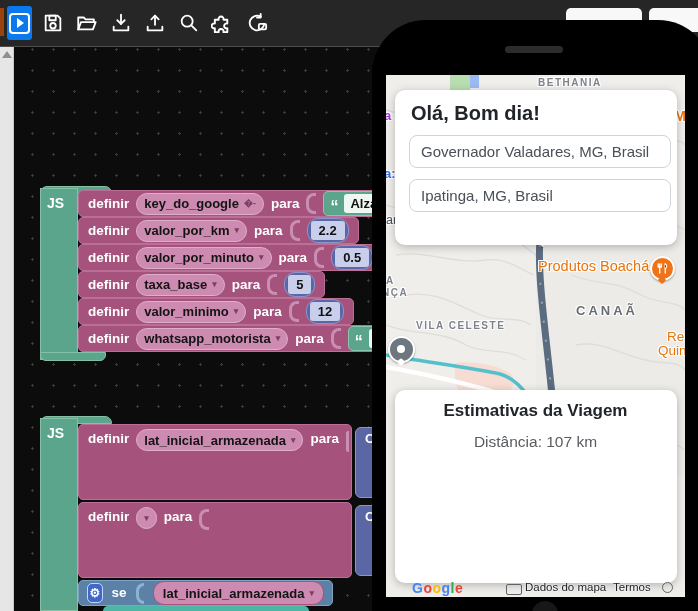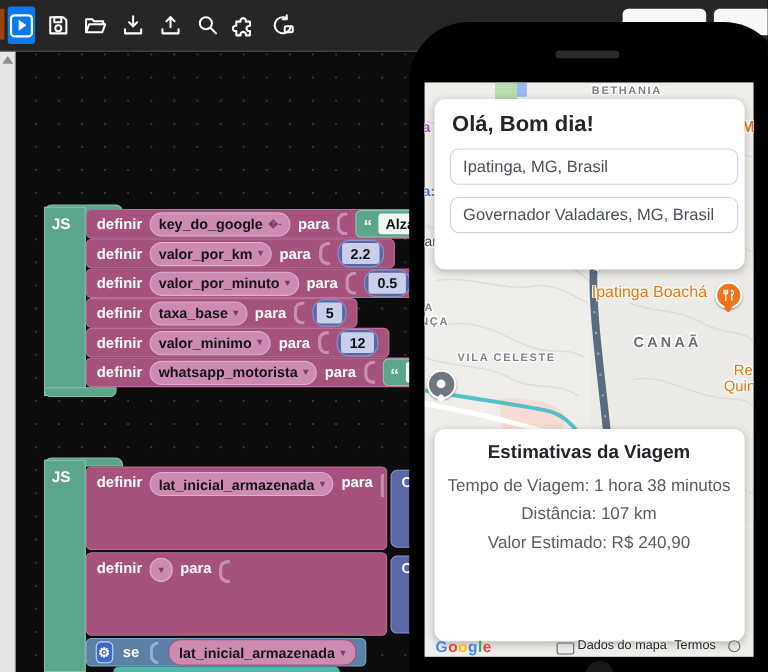--- a/index.html
+++ b/index.html
@@ -89,21 +89,21 @@
   .trip-input{display:block;width:262px;height:33px;box-sizing:border-box;border:1px solid #ced4da;border-radius:8px;background:#fff;
     color:#495057;font-size:15px;font-family:"Liberation Sans",sans-serif;padding:0 11px;margin:0 0 11px 0;outline:none;}
 
   .est-card{left:9px;top:315px;width:282px;height:193px;padding:11px 11px 12px 10px;text-align:center;}
   .est-title{font-size:17px;font-weight:700;color:#212529;margin-bottom:8px;}
   .est-line{font-size:15.5px;color:#595c5f;line-height:1.68;}
   .accept-btn{display:block;width:265px;height:38px;margin:9px auto 0 auto;background:#1b6ef3;color:#fff;border:1px solid #1663dc;border-radius:8px;
     font-size:16.5px;font-family:"Liberation Sans",sans-serif;cursor:pointer;}
 
   .attrib{position:absolute;left:0;top:505px;width:299px;height:17px;font-size:11.5px;color:#202124;z-index:1;}
-  .glogo{position:absolute;left:10px;top:0;font-size:14px;font-weight:700;letter-spacing:.5px;}
+  .glogo{position:absolute;left:26px;top:0;font-size:14px;font-weight:700;letter-spacing:.5px;}
   .kbicon{position:absolute;left:120px;top:4px;width:14px;height:9px;border:1.5px solid #5f6368;border-radius:2px;}
   .attrib .t{position:absolute;top:1px;text-shadow:0 0 2px #fff,0 0 2px #fff;}
   .attrib-badge{position:absolute;left:276px;top:2px;width:11px;height:11px;border:1.5px solid #5f6368;border-radius:50%;box-sizing:border-box;}
 </style>
 </head>
 <body>
 
 <div id="app">
 
   <div class="workspace">
@@ -332,21 +332,21 @@
         </div>
       <div class="tmarker" style="left:142px;top:136px;">
         <svg width="14" height="14" viewBox="0 0 14 14">
           <rect x="2.5" y="1.5" width="9" height="9" rx="2" fill="#fff"></rect>
           <rect x="4" y="3" width="6" height="3" fill="#3a79ef"></rect>
           <circle cx="4.8" cy="11.6" r="1.2" fill="#fff"></circle>
             <circle cx="9.2" cy="11.6" r="1.2" fill="#fff"></circle>
         </svg>
       </div>
       <div class="map-label poi-blue" style="left:173px;top:143px;">Garcia - Canaã</div>
-      <div class="map-label poi-orange" style="left:152px;top:183px;">Ipatinga Boachá</div>
+      <div class="map-label poi-orange" style="left:152px;top:183px;">Produtos Boachá</div>
       <div class="rmarker" style="left:264px;top:181px;">
         <svg width="11" height="11" viewBox="0 0 12 12">
           <g stroke="#fff" stroke-width="1.4" stroke-linecap="round">
             <path d="M3 1 v10"></path>
               <path d="M1.3 1 v3.2"></path>
               <path d="M4.7 1 v3.2"></path>
               <path d="M1.3 4.2 h3.4"></path>
             <path d="M9 1 v10"></path>
               <path d="M9 1 c 2 1.5 2 3.5 0 5"></path>
           </g>
@@ -367,27 +367,25 @@
           <span style="color:#4285F4">G</span><span style="color:#EA4335">o</span><span style="color:#FBBC05">o</span><span style="color:#4285F4">g</span><span style="color:#34A853">l</span><span style="color:#EA4335">e</span>
         </span>
         <span class="kbicon"></span>
         <span class="t" style="left:139px;">Dados do mapa</span>
         <span class="t" style="left:227px;text-align:right;">Termos</span>
         <span class="attrib-badge"></span>
       </div>
 
       <div class="card greet-card">
         <div class="greet-title">Olá, Bom dia!</div>
+        <input class="trip-input" type="text" value="Governador Valadares, MG, Brasil" style="">
         <input class="trip-input" type="text" value="Ipatinga, MG, Brasil" style="">
-        <input class="trip-input" type="text" value="Governador Valadares, MG, Brasil" style="">
       </div>
 
       <div class="card est-card">
         <div class="est-title">Estimativas da Viagem</div>
-        <div class="est-line">Tempo de Viagem: 1 hora 38 minutos</div>
         <div class="est-line">Distância: 107 km</div>
-        <div class="est-line">Valor Estimado: R$ 240,90</div>
       </div>
 
     </div>
   </div>
 
 </div>
 
 </body></html>

